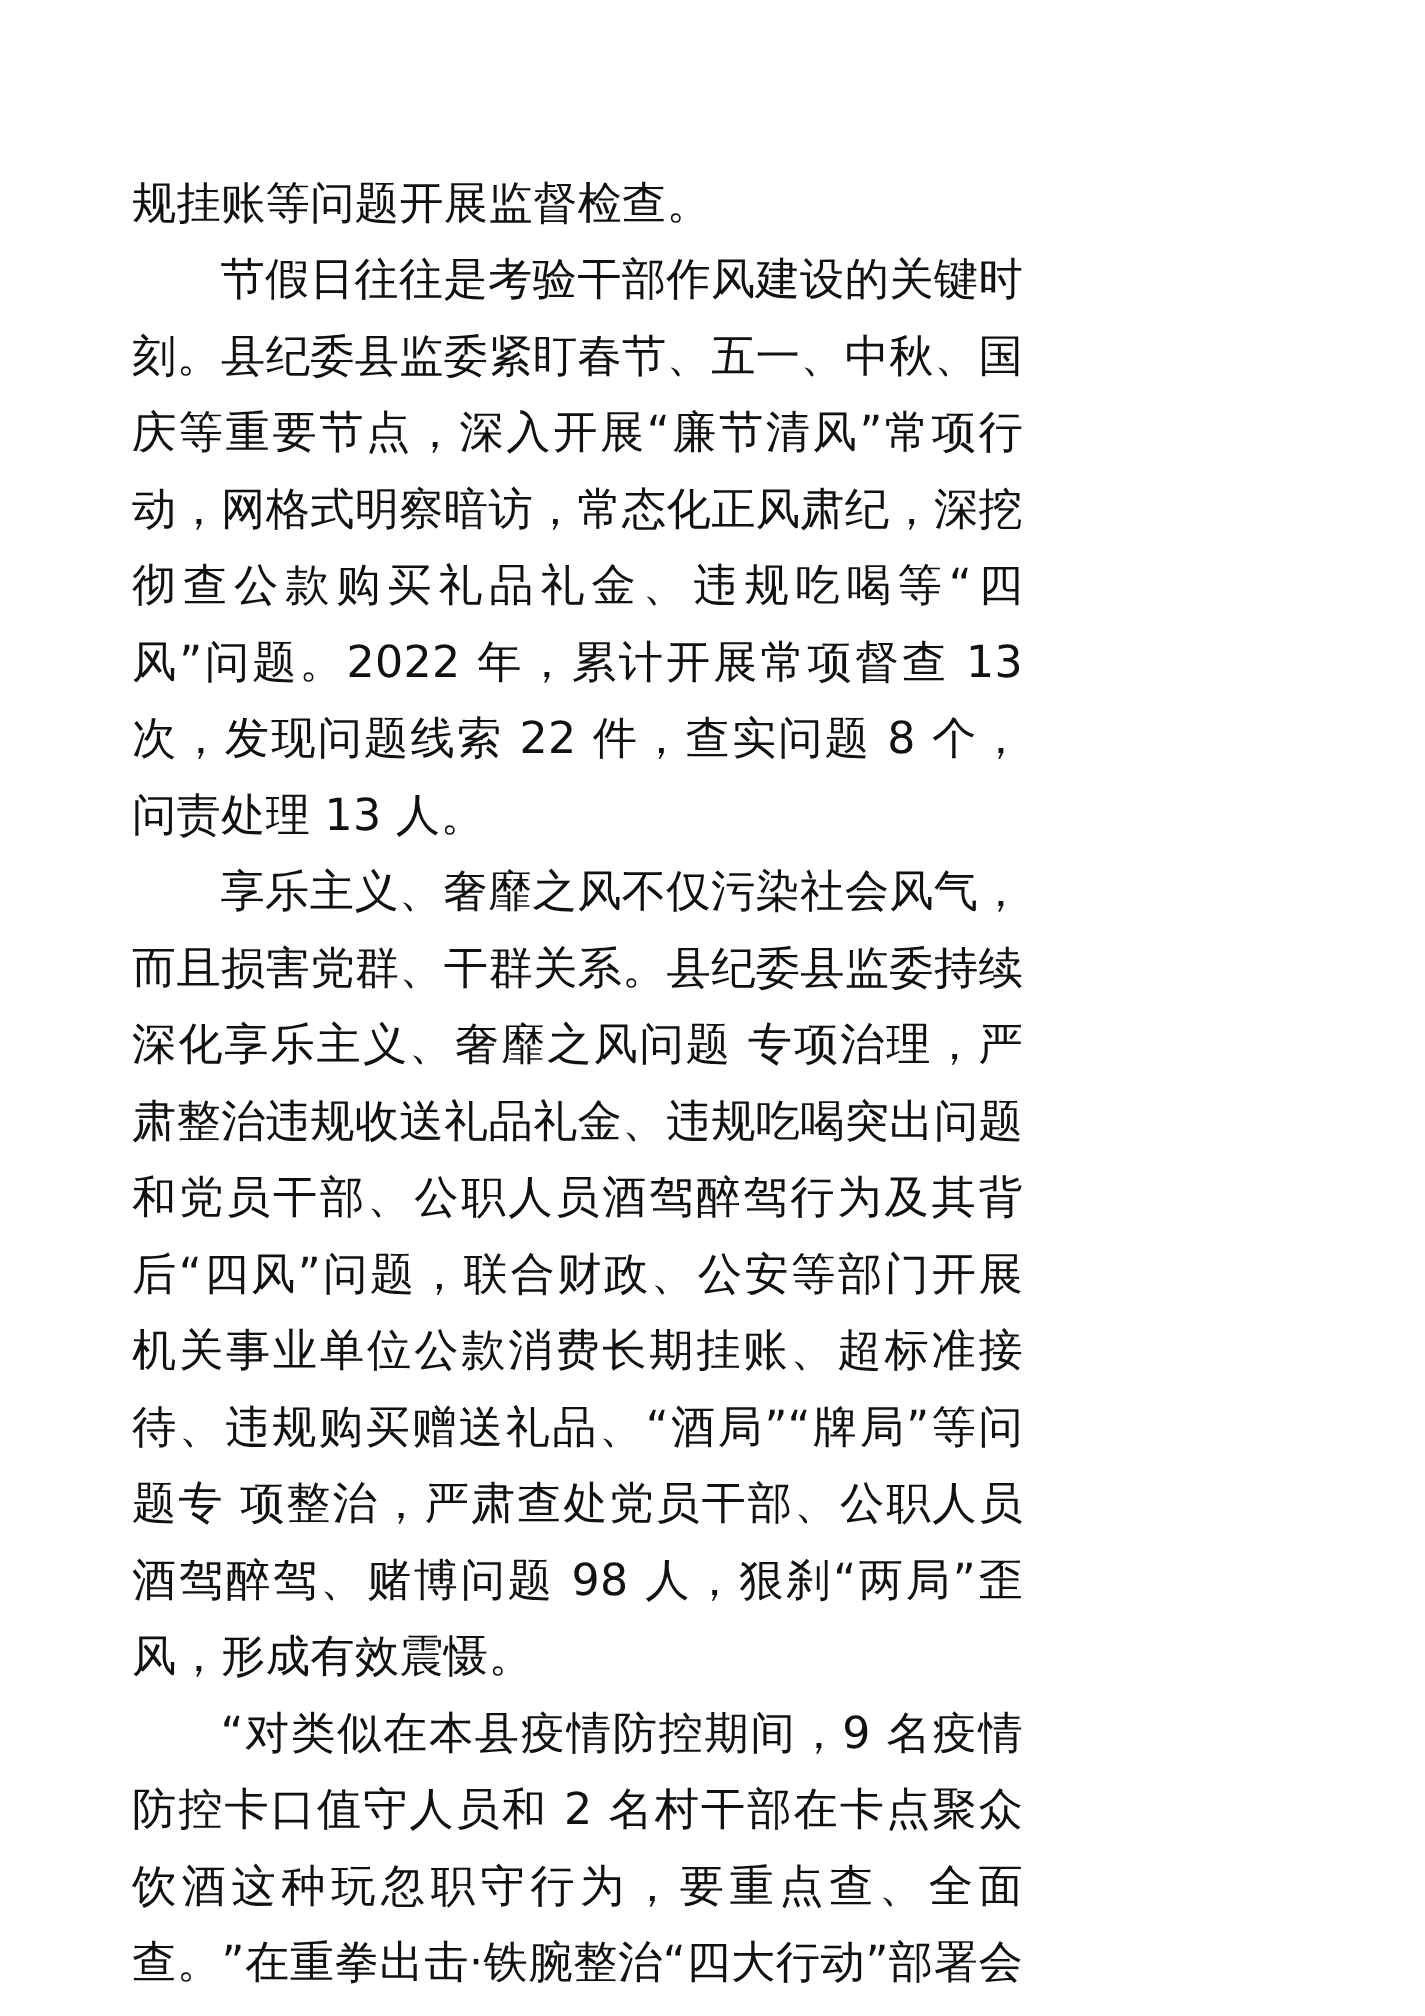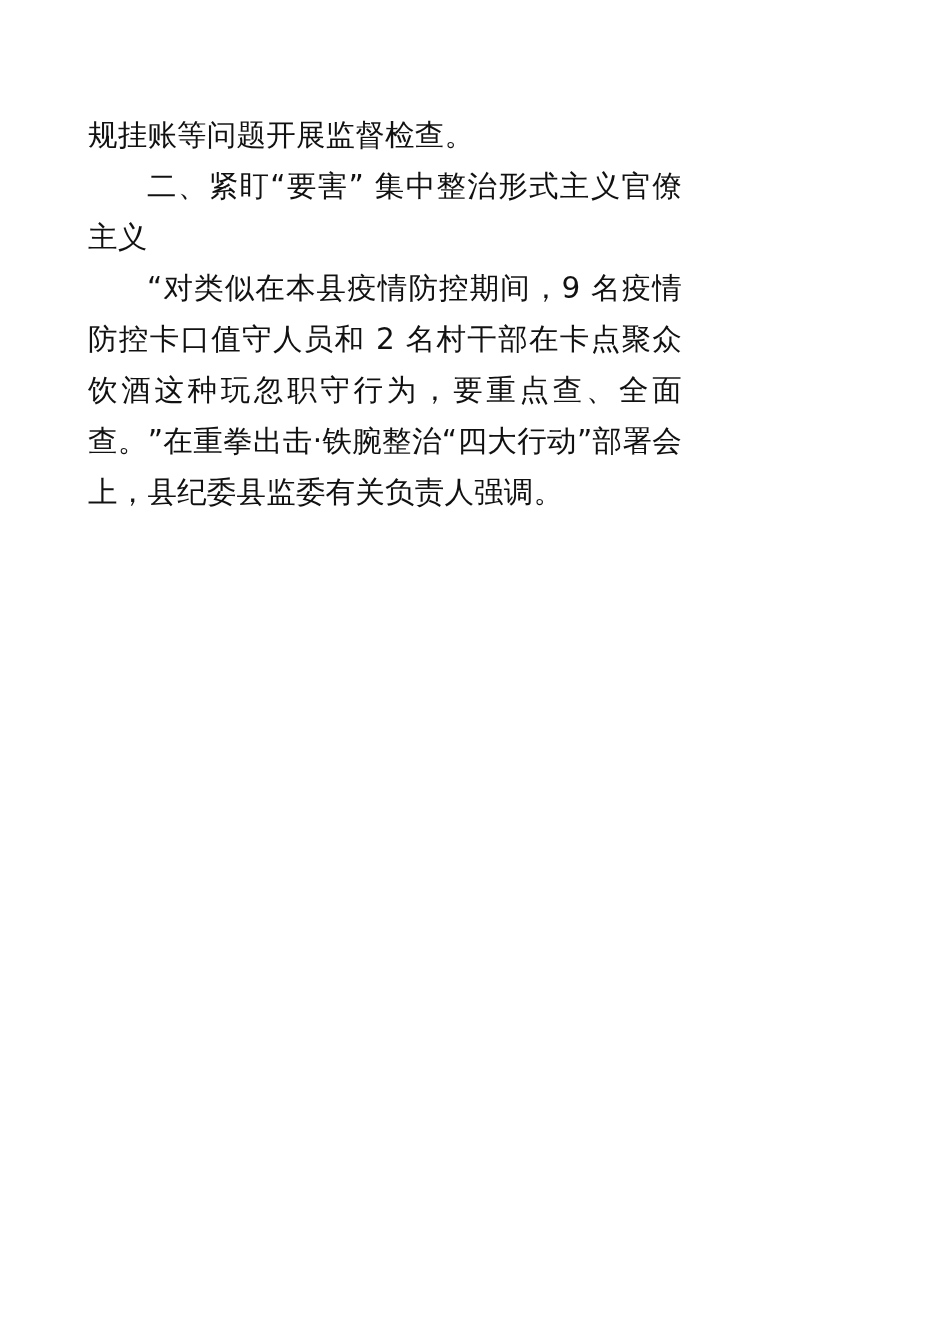--- a/index.html
+++ b/index.html
@@ -45,21 +45,22 @@
   }
 </style>
 </head>
 <body>
 
 <div class="page">
   <div class="doc-body">
 
     <p class="para noindent">规挂账等问题开展监督检查。</p>
 
+    <p class="para">节假日往往是考验干部作风建设的关键时刻。县纪委县监委紧盯春节、五一、中秋、国庆等重要节点，深入开展“廉节清风”常项行动，网格式明察暗访，常态化正风肃纪，深挖彻查公款购买礼品礼金、违规吃喝等“四风”问题。2022 年，累计开展常项督查 13 次，发现问题线索 22 件，查实问题 8 个，问责处理 13 人。</p>
+
+    <p class="para">享乐主义、奢靡之风不仅污染社会风气，而且损害党群、干群关系。县纪委县监委持续深化享乐主义、奢靡之风问题 专项治理，严肃整治违规收送礼品礼金、违规吃喝突出问题 和党员干部、公职人员酒驾醉驾行为及其背后“四风”问题，联合财政、公安等部门开展机关事业单位公款消费长期挂账、超标准接待、违规购买赠送礼品、“酒局”“牌局”等问题专 项整治，严肃查处党员干部、公职人员酒驾醉驾、赌博问题 98 人，狠刹“两局”歪风，形成有效震慑。</p>
 
 
-
-    <p class="heading">二、紧盯“要害” 集中整治形式主义官僚主义</p>
 
     <p class="para">“对类似在本县疫情防控期间，9 名疫情防控卡口值守人员和 2 名村干部在卡点聚众饮酒这种玩忽职守行为，要重点查、全面查。”在重拳出击·铁腕整治“四大行动”部署会上，县纪委县监委有关负责人强调。</p>
 
   </div>
 </div>
 
 </body></html>

